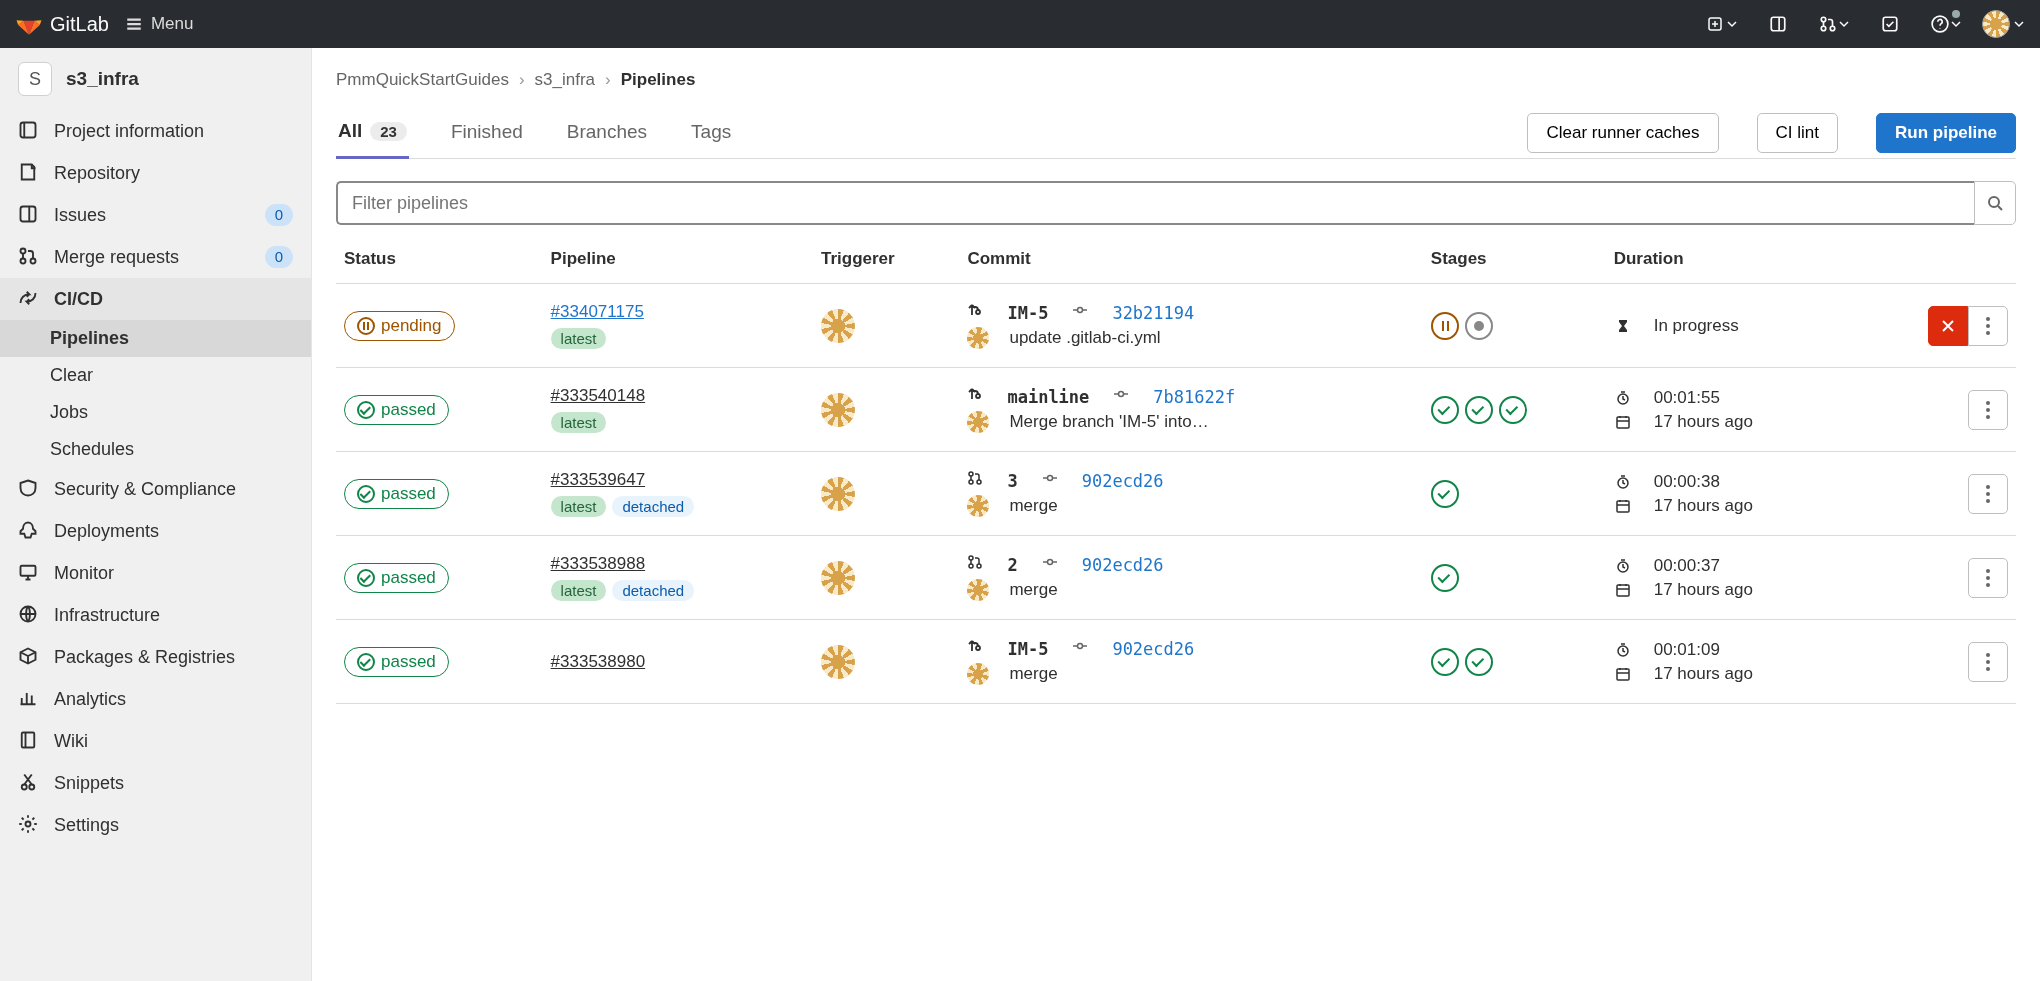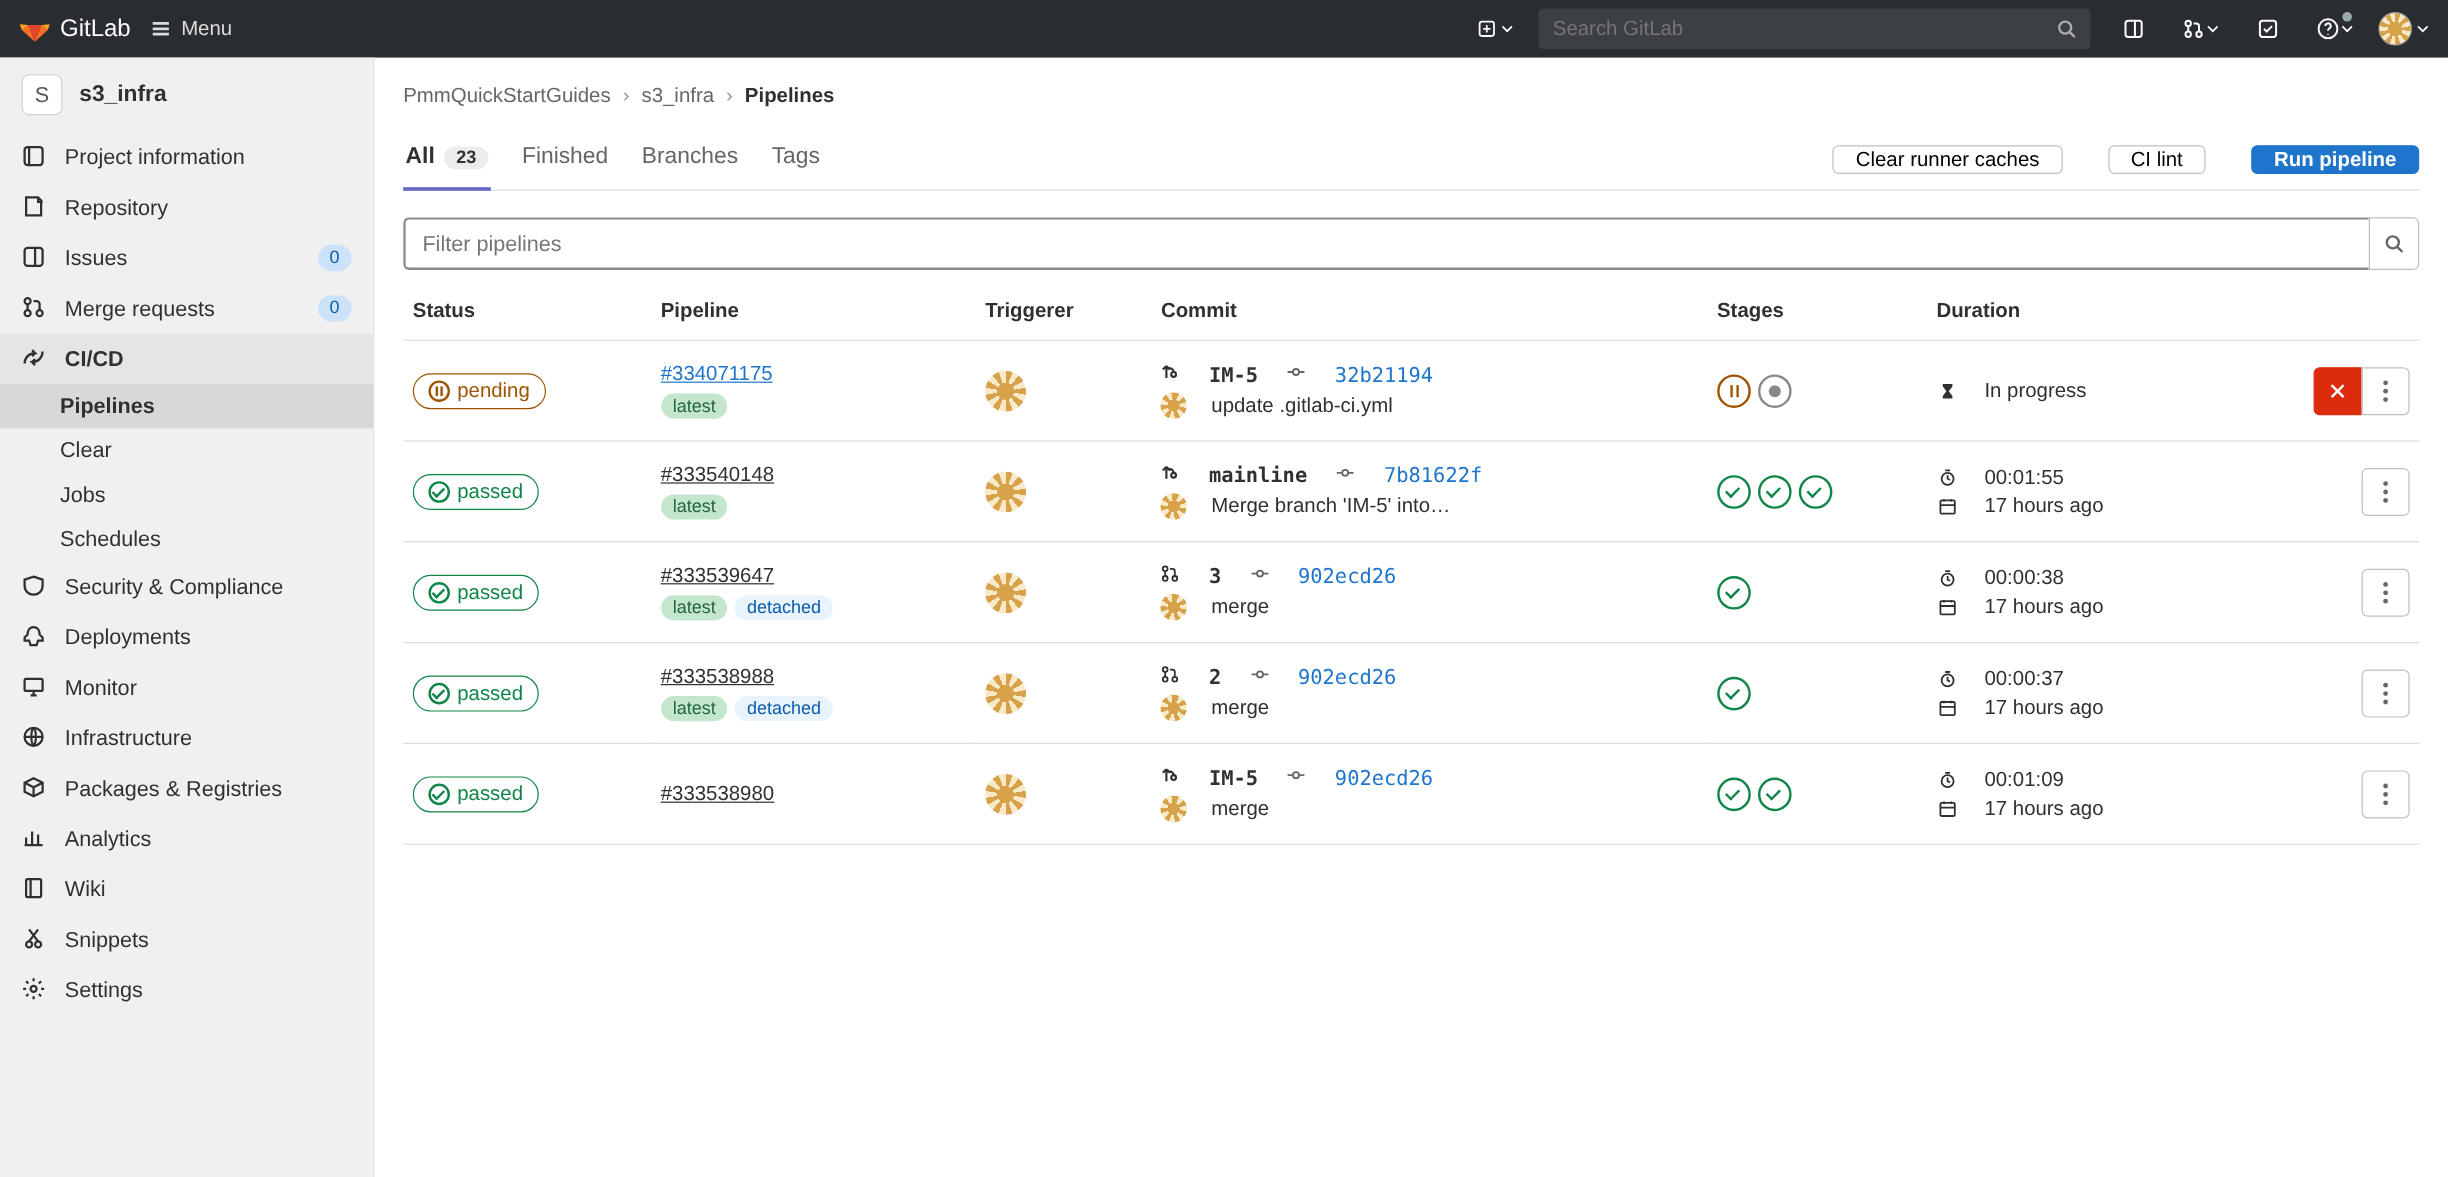--- a/index.html
+++ b/index.html
@@ -53,26 +53,26 @@
   .sub-item.active{background:#d8d8d8;font-weight:700}
   .icon18{width:22px;height:22px;flex:0 0 22px}
 
   
   .main{flex:1;overflow:auto;padding:0 24px}
   .crumbs{display:flex;align-items:center;gap:10px;color:#666;font-size:17px;padding:22px 0 18px 0}
   .crumbs .sep{color:#999}
   .crumbs .last{color:#303030;font-weight:600}
 
   .tabs-row{display:flex;align-items:center;border-bottom:1px solid var(--border);gap:28px}
-  .tabs{display:flex;gap:24px;font-size:19px}
+  .tabs{display:flex;gap:40px;align-items:center;font-size:19px}
   .tab{padding:12px 2px 14px;color:#666;cursor:pointer}
   .tab.active{color:#303030;font-weight:600;border-bottom:3px solid #6666c4;margin-bottom:-1px}
   .tab .cnt{background:#ececec;color:#333;border-radius:12px;padding:1px 10px;font-size:15px;margin-left:8px}
   .tabs-row .spacer{flex:1}
-  .btn{height:24px;padding:0 18px;border:1px solid #bfbfbf;background:#fff;border-radius:5px;font-size:17px;cursor:pointer;display:inline-flex;align-items:center;gap:6px}
+  .btn{height:40px;padding:0 18px;border:1px solid #bfbfbf;background:#fff;border-radius:5px;font-size:17px;cursor:pointer;display:inline-flex;align-items:center;gap:6px}
   .btn.primary{background:var(--btn-blue);border-color:var(--btn-blue);color:#fff;font-weight:700}
 
   .filter-row{display:flex;gap:0;margin:22px 0 10px}
   .filter-row input{flex:1;height:44px;border:2px solid #888;border-right:none;border-radius:5px 0 0 5px;padding:0 14px;font-size:18px;outline:none}
   .filter-row .go{width:42px;border:1px solid #bfbfbf;border-radius:0 5px 5px 0;display:flex;align-items:center;justify-content:center;cursor:pointer}
 
   table.pipe{width:100%;border-collapse:collapse;font-size:17px}
   table.pipe thead th{text-align:left;font-weight:600;color:#303030;padding:14px 8px;border-bottom:1px solid var(--border)}
   table.pipe tbody td{padding:18px 8px;border-bottom:1px solid var(--border);vertical-align:middle}
 
@@ -149,29 +149,20 @@
   </div>
   <div class="spacer"></div>
   <div class="top-icon">
     <svg width="16" height="16" viewBox="0 0 16 16">
         <rect x="2" y="2" width="12" height="12" rx="2" fill="none" stroke="#fafafa" stroke-width="1.5"></rect>
         <path stroke="#fafafa" stroke-width="1.5" d="M8 5v6M5 8h6"></path>
       </svg>
     <svg width="10" height="10" viewBox="0 0 10 10" style="margin-left:4px">
         <path d="M1 3l4 4 4-4" stroke="#fafafa" stroke-width="1.5" fill="none"></path>
       </svg>
-  </div>
-  <div class="search-wrap">
-    <input placeholder="Search GitLab" style="">
-    <div class="sicon">
-      <svg width="16" height="16" viewBox="0 0 16 16">
-          <circle cx="7" cy="7" r="5" fill="none" stroke="#aaa" stroke-width="2"></circle>
-          <path d="M11 11l4 4" stroke="#aaa" stroke-width="2"></path>
-        </svg>
-    </div>
   </div>
   <div class="top-icon">
     <svg width="18" height="18" viewBox="0 0 16 16">
         <rect x="2" y="2" width="12" height="12" rx="2" fill="none" stroke="#fafafa" stroke-width="1.5"></rect>
         <path d="M9 2v12" stroke="#fafafa" stroke-width="1.5"></path>
       </svg>
   </div>
   <div class="top-icon">
     <svg width="18" height="18" viewBox="0 0 16 16">
         <circle cx="4" cy="4" r="2" fill="none" stroke="#fafafa" stroke-width="1.5"></circle>

